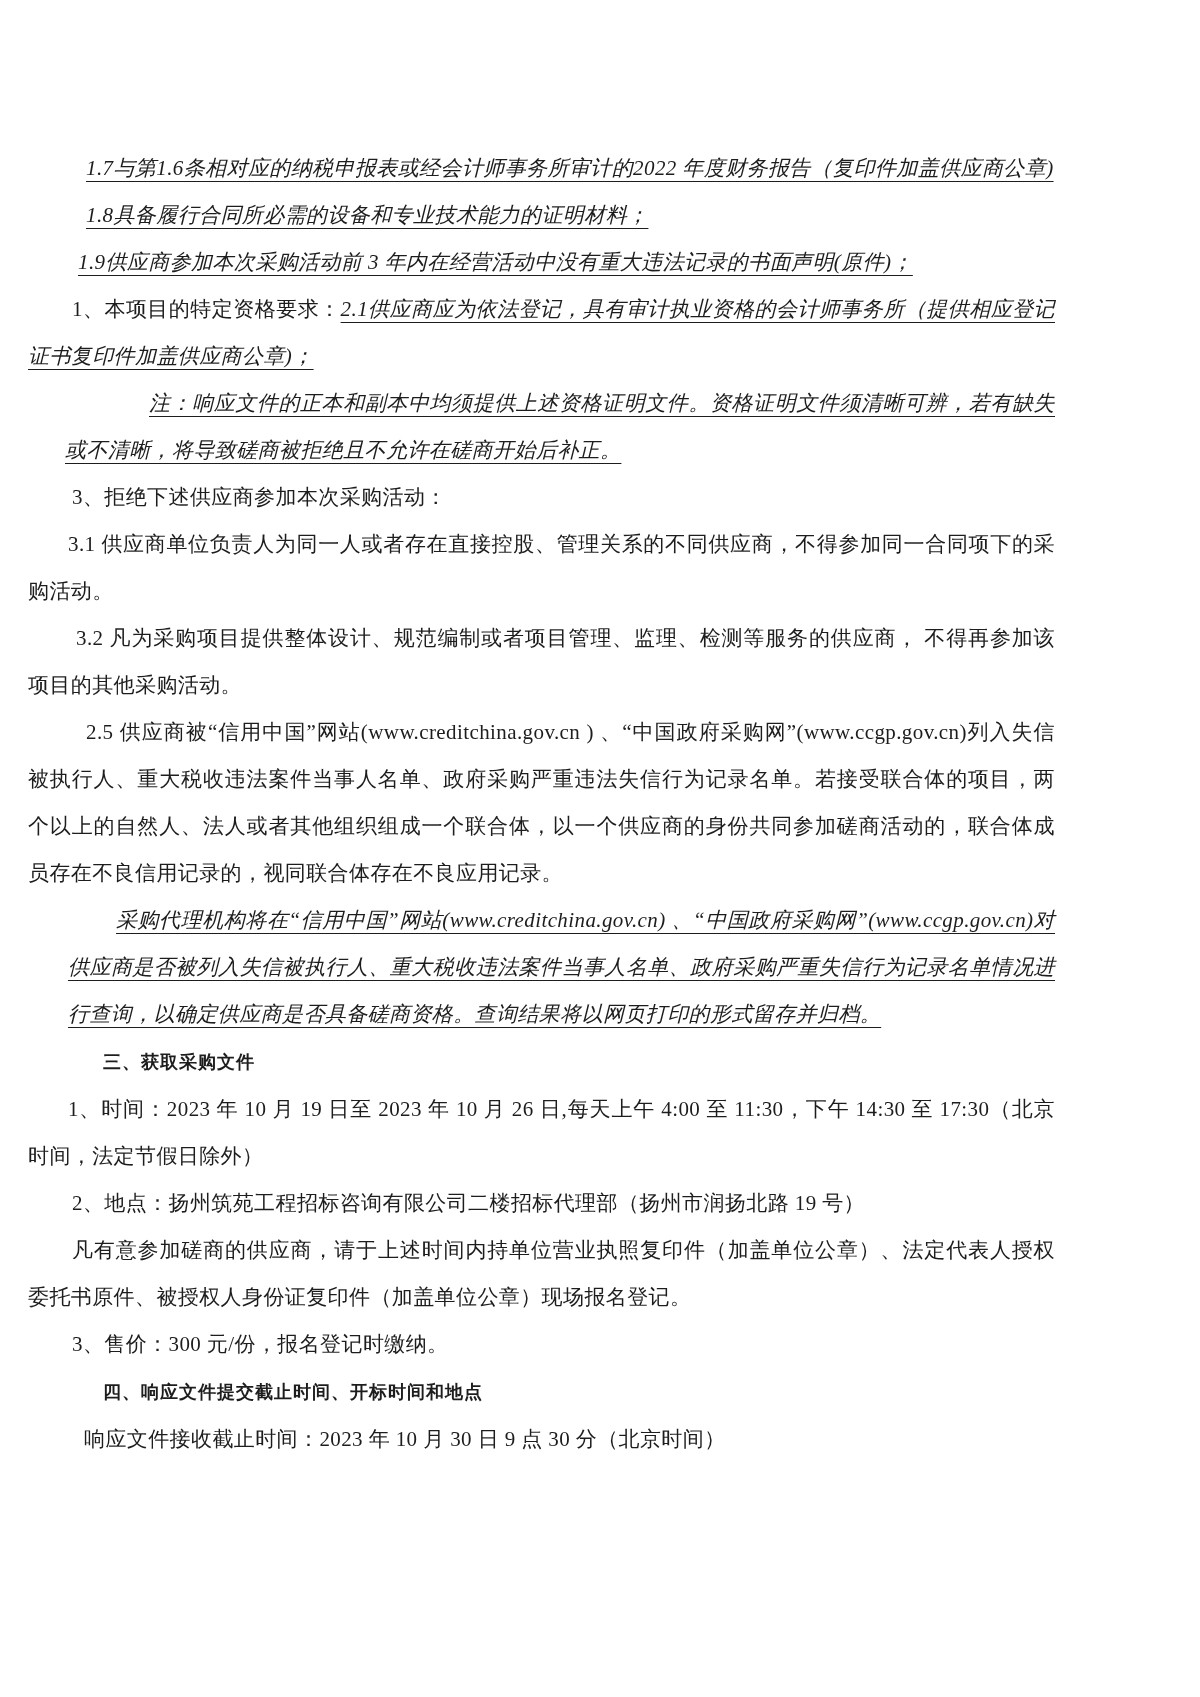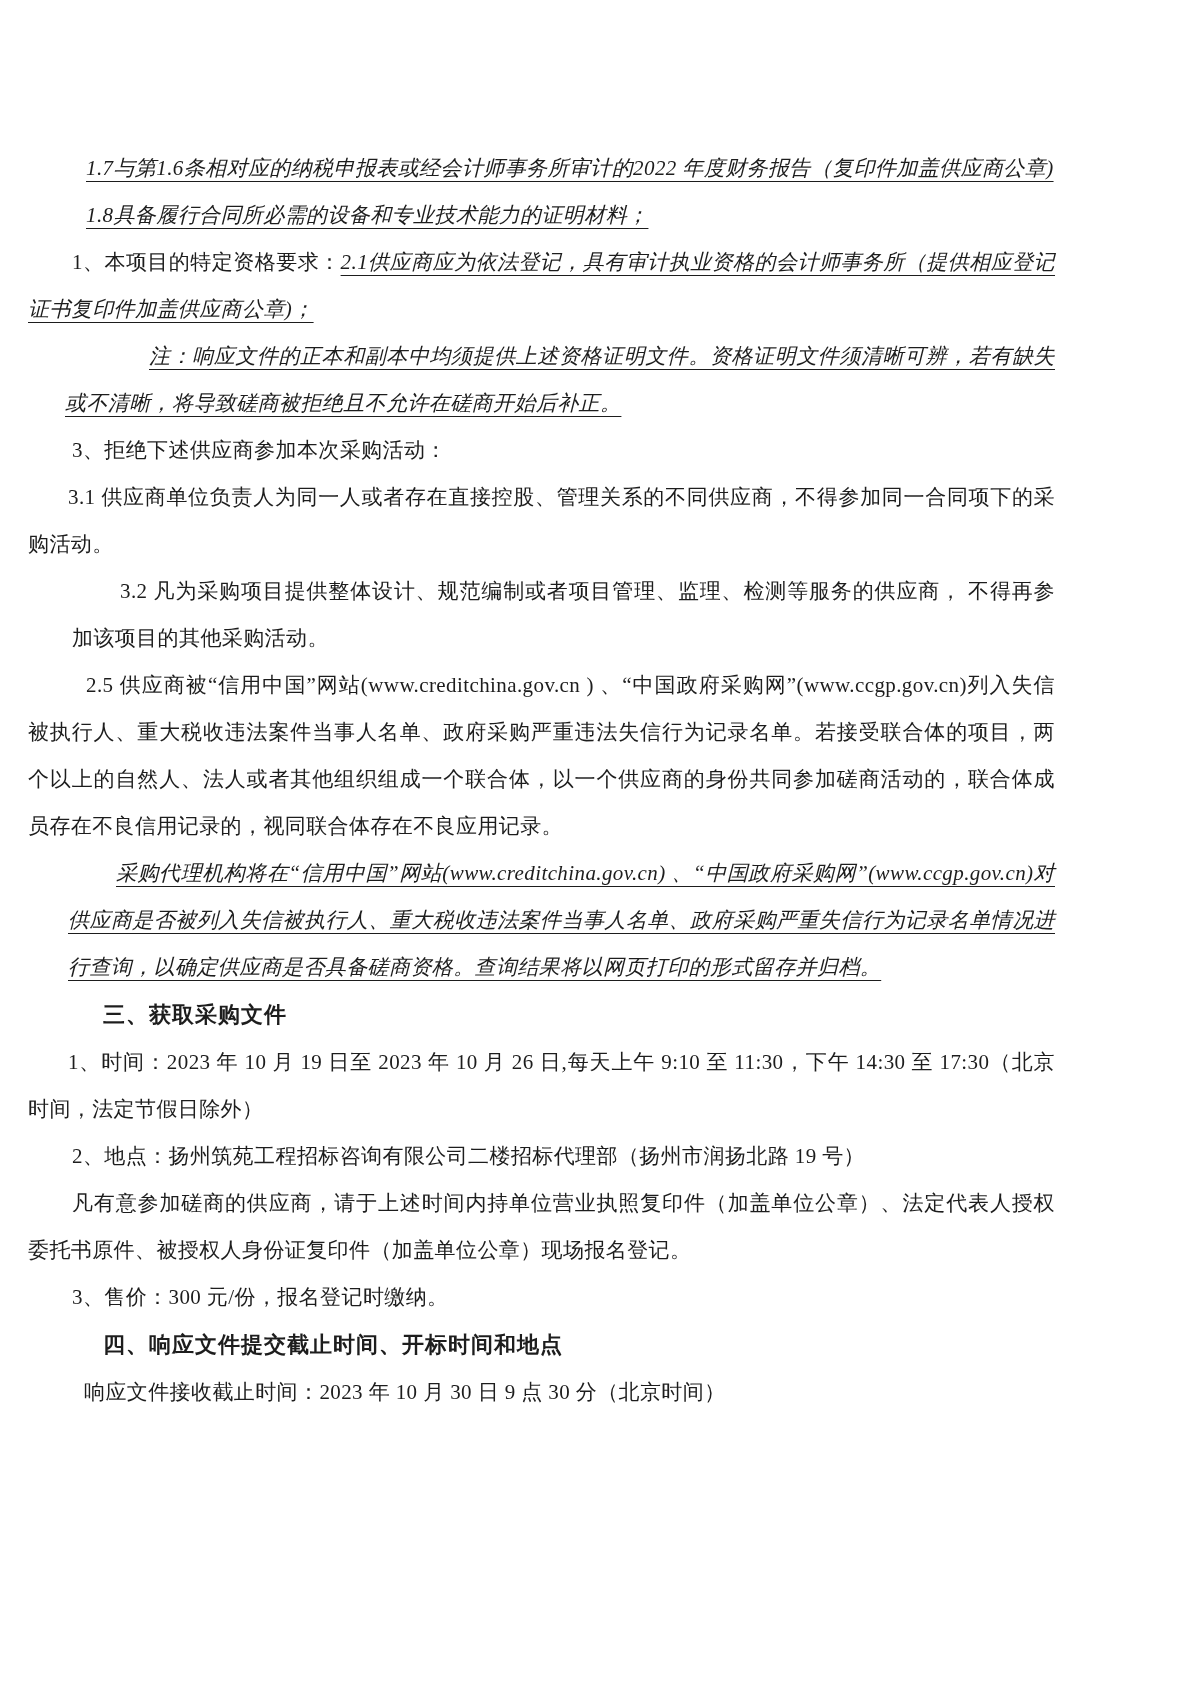--- a/index.html
+++ b/index.html
@@ -31,39 +31,40 @@
   }
   .seg-kai {
     font-style: italic;
     text-decoration: underline;
     text-underline-offset: 6px;
     text-decoration-thickness: 1px;
   }
   .seg-heading {
     font-family: "Liberation Sans", "DejaVu Sans", sans-serif;
     font-weight: bold;
-    font-size: 22px;
+    font-size: 18px;
     letter-spacing: 1px;
   }
 </style>
 </head>
 <body>
 
 <main class="page" style="color: rgb(29, 29, 29); background: rgb(255, 255, 255); padding-left: 28px;">
   <section id="doc-body">
       <p class="doc-para" style="text-indent: 58px;"><span class="seg-kai">1.7与第1.6条相对应的纳税申报表或经会计师事务所审计的2022 年度财务报告（复印件加盖供应商公章)</span></p>
       <p class="doc-para" style="text-indent: 58px;"><span class="seg-kai">1.8具备履行合同所必需的设备和专业技术能力的证明材料；</span></p>
+      <p class="doc-para" style="text-indent: 50px;"><span class="seg-kai">1.9供应商参加本次采购活动前 3 年内在经营活动中没有重大违法记录的书面声明(原件)；</span></p>
       <p class="doc-para" style="text-indent: 44px;"><span class="seg-normal">1、本项目的特定资格要求：</span><span class="seg-kai">2.1供应商应为依法登记，具有审计执业资格的会计师事务所（提供相应登记证书复印件加盖供应商公章)；</span></p>
       <p class="doc-para" style="text-indent: 84px; margin-left: 37px;"><span class="seg-kai">注：响应文件的正本和副本中均须提供上述资格证明文件。资格证明文件须清晰可辨，若有缺失或不清晰，将导致磋商被拒绝且不允许在磋商开始后补正。</span></p>
       <p class="doc-para" style="text-indent: 44px;"><span class="seg-normal">3、拒绝下述供应商参加本次采购活动：</span></p>
       <p class="doc-para" style="text-indent: 40px;"><span class="seg-normal">3.1 供应商单位负责人为同一人或者存在直接控股、管理关系的不同供应商，不得参加同一合同项下的采购活动。</span></p>
-      <p class="doc-para" style="text-indent: 48px; margin-left: 44px;"><span class="seg-normal">3.2 凡为采购项目提供整体设计、规范编制或者项目管理、监理、检测等服务的供应商， 不得再参加该项目的其他采购活动。</span></p>
+      <p class="doc-para" style="text-indent: 48px;"><span class="seg-normal">3.2 凡为采购项目提供整体设计、规范编制或者项目管理、监理、检测等服务的供应商， 不得再参加该项目的其他采购活动。</span></p>
       <p class="doc-para" style="text-indent: 58px;"><span class="seg-normal">2.5 供应商被“信用中国”网站(www.creditchina.gov.cn ) 、“中国政府采购网”(www.ccgp.gov.cn)列入失信被执行人、重大税收违法案件当事人名单、政府采购严重违法失信行为记录名单。若接受联合体的项目，两个以上的自然人、法人或者其他组织组成一个联合体，以一个供应商的身份共同参加磋商活动的，联合体成员存在不良信用记录的，视同联合体存在不良应用记录。</span></p>
       <p class="doc-para" style="text-indent: 48px; margin-left: 40px;"><span class="seg-kai">采购代理机构将在“信用中国”网站(www.creditchina.gov.cn) 、“中国政府采购网”(www.ccgp.gov.cn)对供应商是否被列入失信被执行人、重大税收违法案件当事人名单、政府采购严重失信行为记录名单情况进行查询，以确定供应商是否具备磋商资格。查询结果将以网页打印的形式留存并归档。</span></p>
       <p class="doc-heading" style="text-indent: 75px;"><span class="seg-heading">三、获取采购文件</span></p>
-      <p class="doc-para" style="text-indent: 40px;"><span class="seg-normal">1、时间：2023 年 10 月 19 日至 2023 年 10 月 26 日,每天上午 9:10 至 11:30，下午 14:30 至 17:30（北京时间，法定节假日除外）</span></p>
+      <p class="doc-para" style="text-indent: 40px;"><span class="seg-normal">1、时间：2023 年 10 月 19 日至 2023 年 10 月 26 日,每天上午 4:00 至 11:30，下午 14:30 至 17:30（北京时间，法定节假日除外）</span></p>
       <p class="doc-para" style="text-indent: 44px;"><span class="seg-normal">2、地点：扬州筑苑工程招标咨询有限公司二楼招标代理部（扬州市润扬北路 19 号）</span></p>
       <p class="doc-para" style="text-indent: 44px;"><span class="seg-normal">凡有意参加磋商的供应商，请于上述时间内持单位营业执照复印件（加盖单位公章）、法定代表人授权委托书原件、被授权人身份证复印件（加盖单位公章）现场报名登记。</span></p>
       <p class="doc-para" style="text-indent: 44px;"><span class="seg-normal">3、售价：300 元/份，报名登记时缴纳。</span></p>
       <p class="doc-heading" style="text-indent: 75px;"><span class="seg-heading">四、响应文件提交截止时间、开标时间和地点</span></p>
       <p class="doc-para" style="text-indent: 56px;"><span class="seg-normal">响应文件接收截止时间：2023 年 10 月 30 日 9 点 30 分（北京时间）</span></p>
     </section>
 </main>
 
 </body></html>

